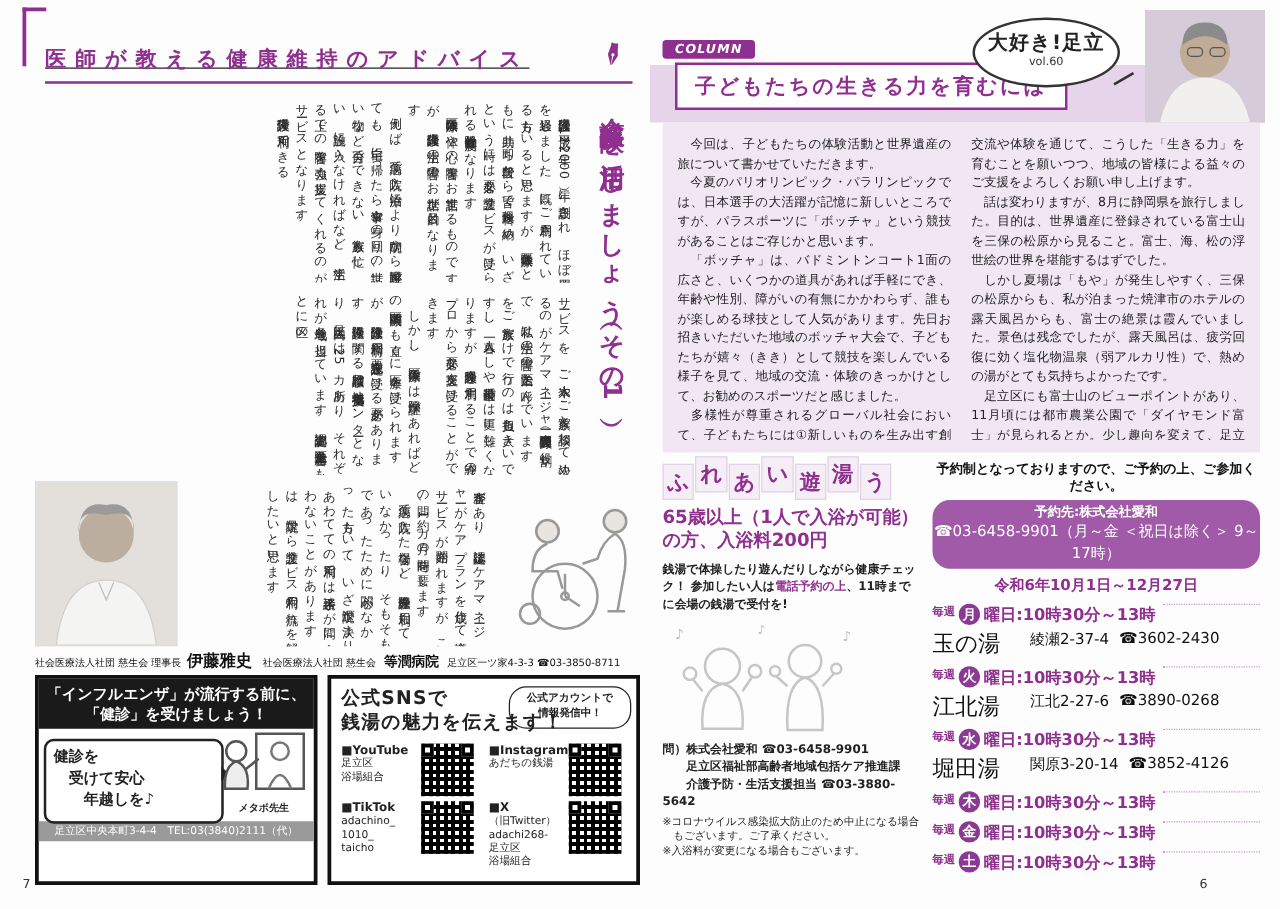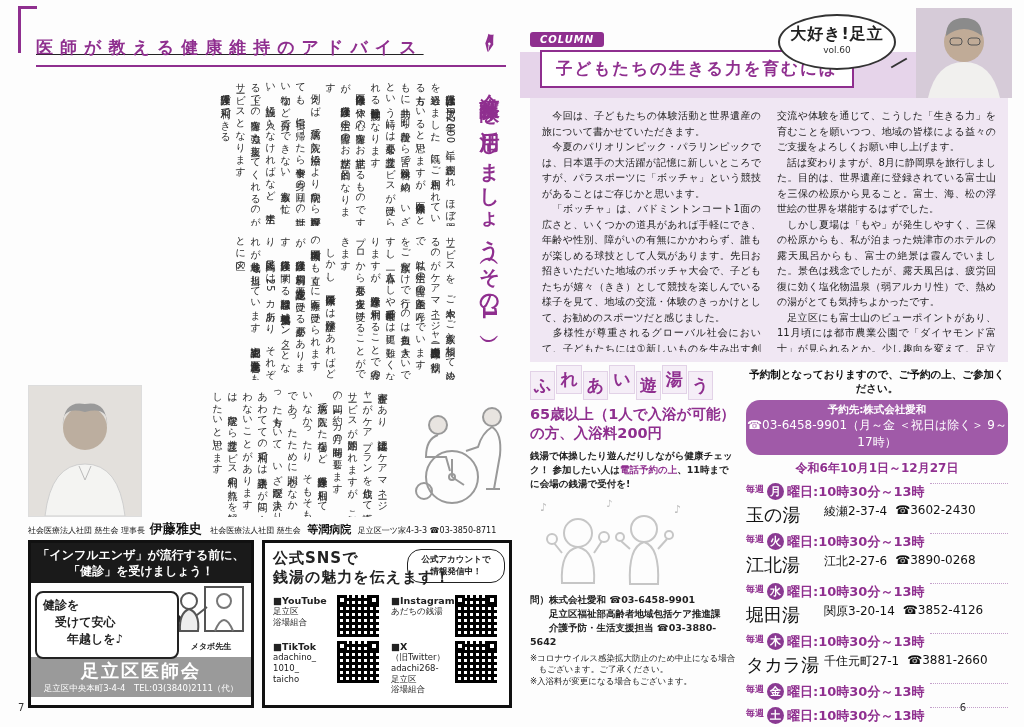--- a/index.html
+++ b/index.html
@@ -189,21 +189,20 @@
               <rect x="30" y="2" width="38" height="44" fill="#fff" stroke="#555" stroke-width="2"></rect>
               <circle cx="49" cy="16" r="7" fill="none" stroke="#777" stroke-width="2"></circle>
               <path d="M40 46 q9 -22 18 0" fill="none" stroke="#777" stroke-width="2"></path>
               <circle cx="14" cy="16" r="8" fill="#fff" stroke="#555" stroke-width="2"></circle>
               <path d="M14 24 q-10 4 -9 22 l18 0 q2 -18 -9 -22 M22 30 l10 -8" fill="#eee" stroke="#555" stroke-width="2"></path>
             </svg>
             <div class="metabo-label">メタボ先生</div>
           </div>
         </div>
         <div class="flu-foot">
-          <div class="flu-org">足立区医師会</div>
           <div class="flu-addr">足立区中央本町3-4-4　TEL:03(3840)2111（代）</div>
         </div>
       </div>
 
       <div class="sns">
         <div class="sns-title" style="white-space:pre-line;">公式SNSで
 銭湯の魅力を伝えます！</div>
         <div class="sns-bubble">公式アカウントで
 情報発信中！</div>
         <div class="sns-grid">
@@ -351,25 +350,20 @@
               <span>☎3852-4126</span>
             </div>
         </div>
         <div class="entry">
           <div class="entry-top">
               <span class="weekly">毎週</span>
               <span class="day-c">木</span>
               <span class="stime">曜日:10時30分～13時</span>
               <span class="dots"></span>
             </div>
-          <div class="entry-info">
-              <span class="bname">タカラ湯</span>
-              <span class="baddr">千住元町27-1</span>
-              <span>☎3881-2660</span>
-            </div>
         </div>
         <div class="entry">
           <div class="entry-top">
               <span class="weekly">毎週</span>
               <span class="day-c">金</span>
               <span class="stime">曜日:10時30分～13時</span>
               <span class="dots"></span>
             </div>
         </div>
         <div class="entry">

